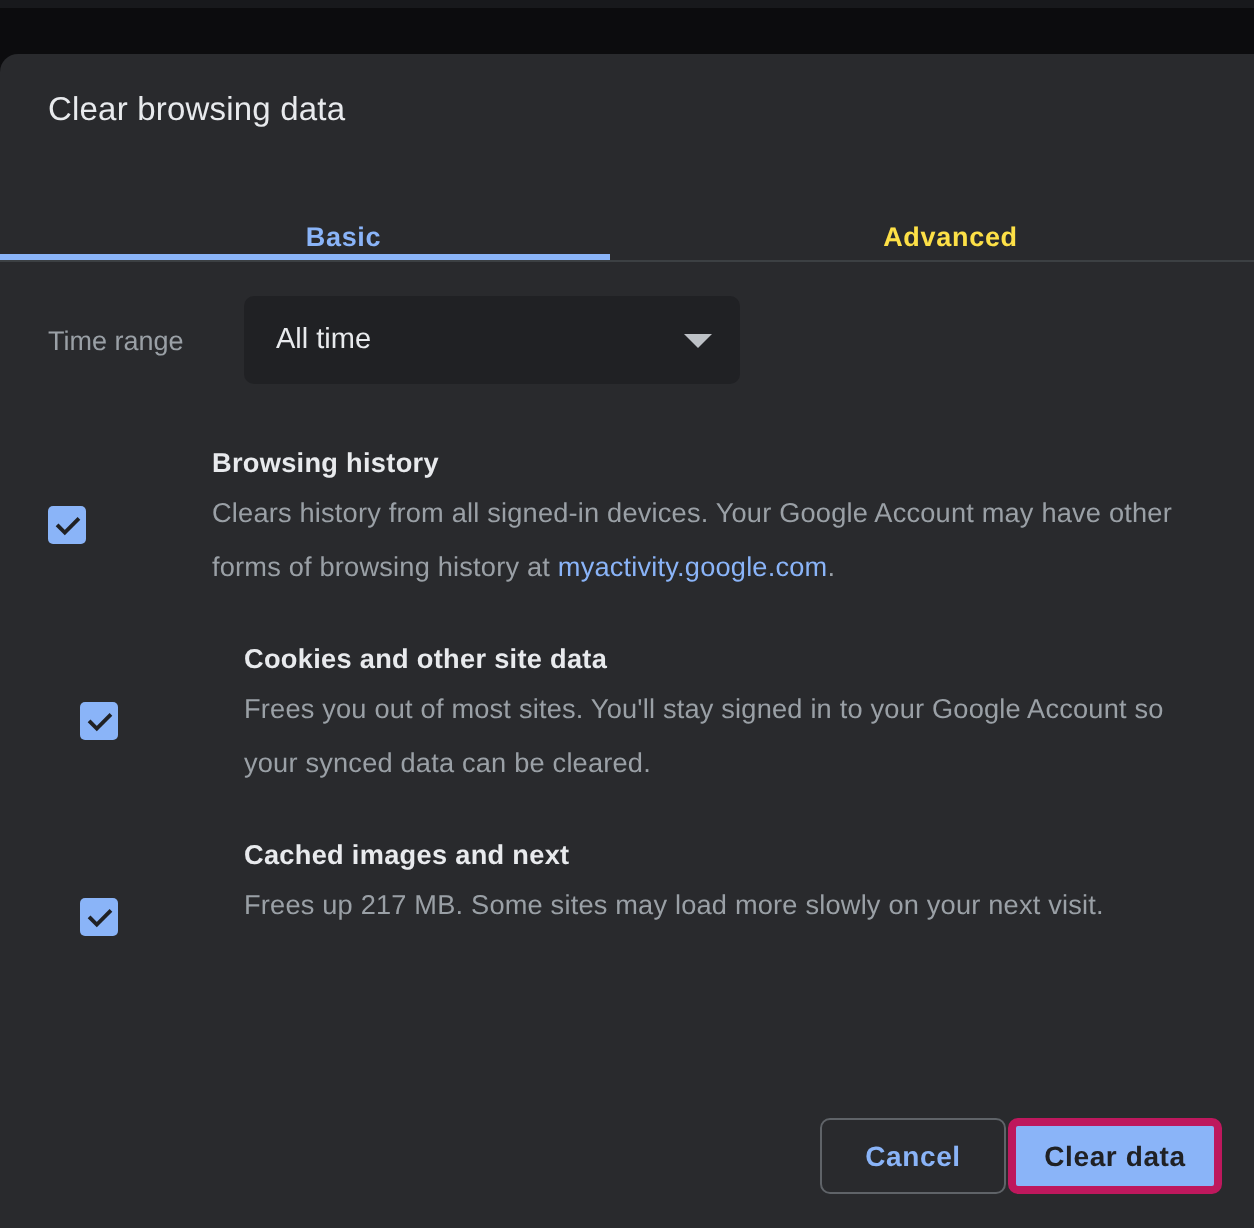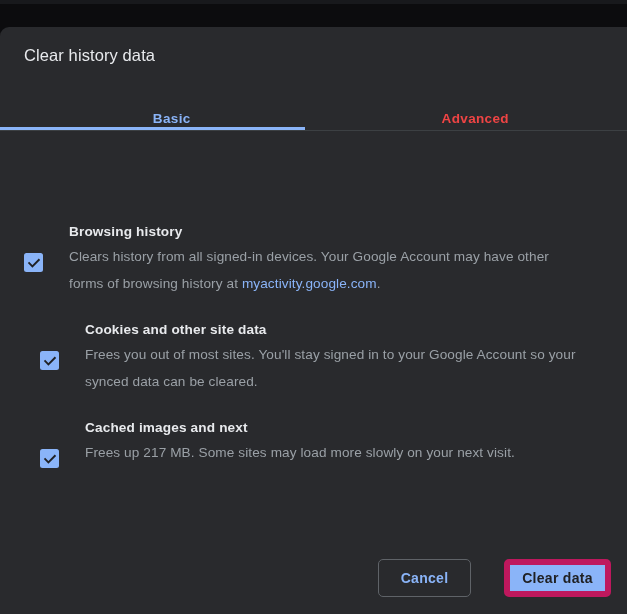--- a/index.html
+++ b/index.html
@@ -69,21 +69,21 @@
     display: flex;
     align-items: center;
     justify-content: center;
     font-size: 13.5px;
     font-weight: bold;
     letter-spacing: .35px;
     cursor: pointer;
     user-select: none;
   }
   .tab.is-active { color: #8ab4f8; }
-  .tab.is-inactive { color: #ef4444; }
+  .tab.is-inactive { color: #fde047; }
 
   #tab-underline-track {
     position: absolute;
     left: 0;
     top: 103px;
     width: 627px;
     height: 1px;
     background: #3c4043;
   }
   #tab-underline {
@@ -140,20 +140,21 @@
   }
 
   
   #options { position: absolute; left: 0; top: 194px; width: 627px; }
 
   .option-row {
     position: relative;
     display: flex;
     padding: 0 41px 0 24px;
     cursor: pointer;
+    gap: 37px;
   }
   .option-row + .option-row { margin-top: 22px; margin-left: 16px; }
 
   .checkbox {
     flex: 0 0 auto;
     width: 19px;
     height: 19px;
     margin-top: 32px;
     background: #8ab4f8;
     border-radius: 2.5px;
@@ -188,21 +189,21 @@
     text-align: center;
   }
 
   
   #footer {
     position: absolute;
     right: 16px;
     bottom: 17px;
     display: flex;
     align-items: flex-end;
-    gap: 33px;
+    gap: 1px;
   }
   .btn {
     height: 38px;
     border-radius: 5px;
     font-size: 14px;
     font-weight: bold;
     letter-spacing: .3px;
     display: flex;
     align-items: center;
     justify-content: center;
@@ -212,41 +213,48 @@
   }
   #cancel-button {
     width: 93px;
     background: transparent;
     border: 1px solid #5f6368;
     color: #8ab4f8;
   }
   #clear-data-button {
     width: 107px;
     background: #8ab4f8;
-    border: 6px solid #be185d;
+    border: 4px solid #be185d;
     color: #202124;
   }
 </style>
 </head>
 <body>
 
 <div id="chrome-backdrop"></div>
 <div id="chrome-topline"></div>
 
 <div id="dialog">
 
-  <div id="dialog-title">Clear history data</div>
+  <div id="dialog-title">Clear browsing data</div>
 
   <div id="tabstrip">
     <div class="tab is-active">Basic</div>
     <div class="tab is-inactive">Advanced</div>
   </div>
   <div id="tab-underline-track"></div>
   <div id="tab-underline"></div>
 
+  <div id="timerange-row">
+    <div id="timerange-label">Time range</div>
+    <div id="timerange-select">
+      <div id="timerange-value">All time</div>
+      <div id="timerange-arrow"></div>
+    </div>
+  </div>
 
   <div id="options">
 
     <div class="option-row">
       <div class="checkbox">
         <svg width="14" height="14" viewBox="0 0 14 14">
           <path d="M2.2 7.1 L5.4 10.3 L11.8 3.9" fill="none" stroke="#202124" stroke-width="1.9" stroke-linecap="square" stroke-linejoin="miter"></path>
         </svg>
       </div>
       <div class="option-text">

